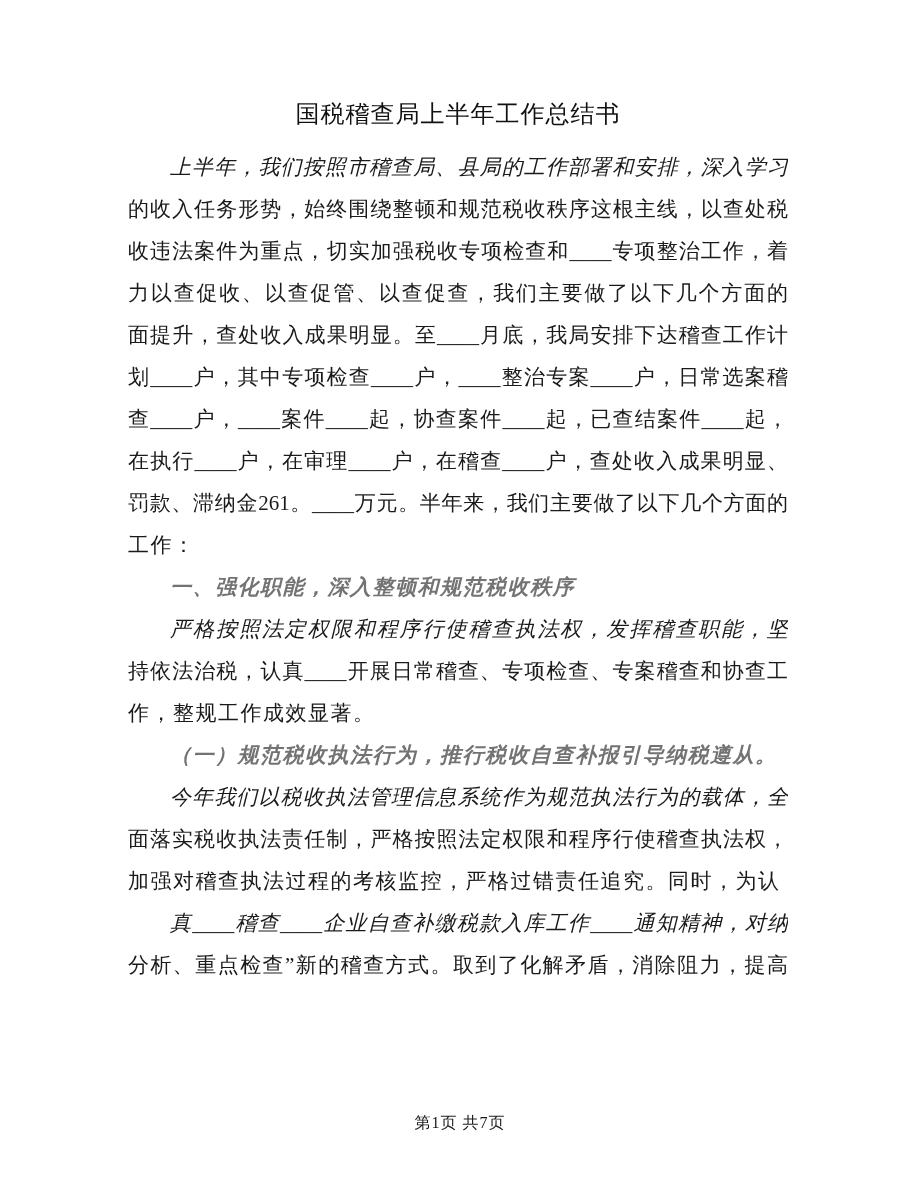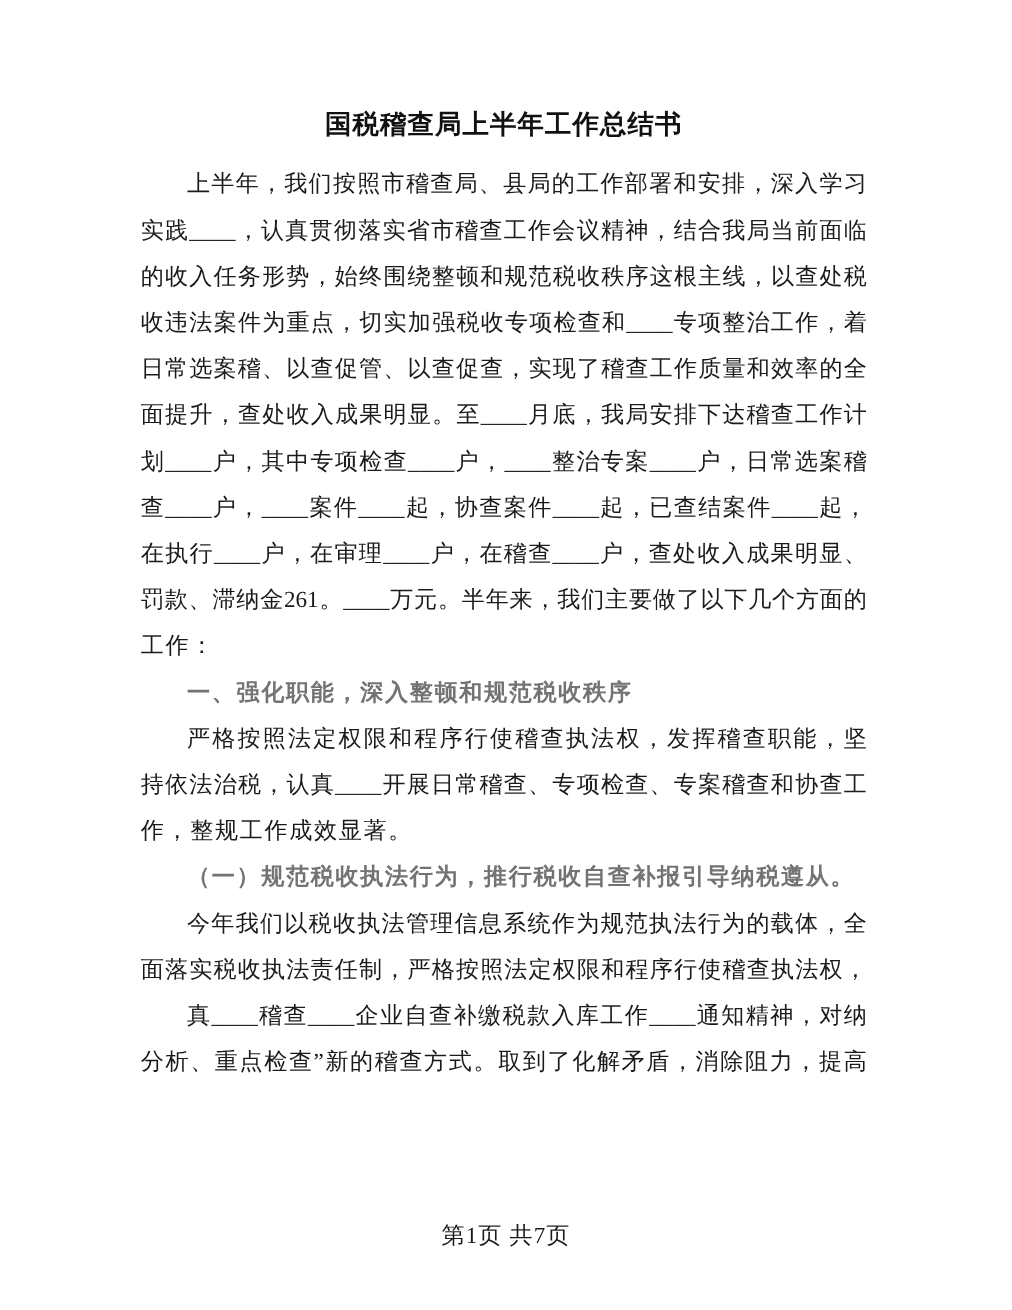--- a/index.html
+++ b/index.html
@@ -17,21 +17,21 @@
     overflow: hidden;
   }
   .doc {
     position: absolute;
     left: 128px;
     top: 92px;
     width: 660px;
   }
   .title {
     font-size: 24px;
-    font-weight: bold;
+    font-weight: normal;
     line-height: 44px;
     height: 44px;
     text-align: center;
     letter-spacing: 1px;
     margin-bottom: 10px;
     color: #111111;
   }
   .ln {
     font-size: 21px;
     line-height: 42px;
@@ -45,61 +45,62 @@
     white-space: nowrap;
   }
   .ln.last {
     text-align: left;
     text-align-last: left;
     -moz-text-align-last: left;
     letter-spacing: 1.5px;
   }
   .ln.ind {
     text-indent: 2em;
+    font-style: italic;
   }
   .ln.hd {
     font-weight: bold;
     color: #737373;
   }
   .footer {
     position: absolute;
     left: 0;
     right: 0;
     top: 1112px;
     height: 22px;
     text-align: center;
-    font-size: 21px;
+    font-size: 16px;
     line-height: 22px;
     color: #1a1a1a;
     letter-spacing: 1px;
   }
 </style>
 </head>
 <body>
 
 <div class="page">
   <div class="doc">
     <div class="title">国税稽查局上半年工作总结书</div>
 
     <div class="ln ind">上半年，我们按照市稽查局、县局的工作部署和安排，深入学习</div>
-    <div class="ln">实践____，认真贯彻落实省市稽查工作会议精神，结合我局当前面临</div>
     <div class="ln">的收入任务形势，始终围绕整顿和规范税收秩序这根主线，以查处税</div>
     <div class="ln">收违法案件为重点，切实加强税收专项检查和____专项整治工作，着</div>
-    <div class="ln">日常选案稽、以查促管、以查促查，实现了稽查工作质量和效率的全</div>
+    <div class="ln">力以查促收、以查促管、以查促查，我们主要做了以下几个方面的</div>
     <div class="ln">面提升，查处收入成果明显。至____月底，我局安排下达稽查工作计</div>
     <div class="ln">划____户，其中专项检查____户，____整治专案____户，日常选案稽</div>
     <div class="ln">查____户，____案件____起，协查案件____起，已查结案件____起，</div>
     <div class="ln">在执行____户，在审理____户，在稽查____户，查处收入成果明显、</div>
     <div class="ln">罚款、滞纳金261。____万元。半年来，我们主要做了以下几个方面的</div>
     <div class="ln last">工作：</div>
     <div class="ln hd ind last">一、强化职能，深入整顿和规范税收秩序</div>
     <div class="ln ind">严格按照法定权限和程序行使稽查执法权，发挥稽查职能，坚</div>
     <div class="ln">持依法治税，认真____开展日常稽查、专项检查、专案稽查和协查工</div>
     <div class="ln last">作，整规工作成效显著。</div>
     <div class="ln hd ind last">（一）规范税收执法行为，推行税收自查补报引导纳税遵从。</div>
     <div class="ln ind">今年我们以税收执法管理信息系统作为规范执法行为的载体，全</div>
     <div class="ln">面落实税收执法责任制，严格按照法定权限和程序行使稽查执法权，</div>
+    <div class="ln last">加强对稽查执法过程的考核监控，严格过错责任追究。同时，为认</div>
     <div class="ln ind">真____稽查____企业自查补缴税款入库工作____通知精神，对纳</div>
     <div class="ln">分析、重点检查”新的稽查方式。取到了化解矛盾，消除阻力，提高</div>
   </div>
 
   <div class="footer">第1页 共7页</div>
 </div>
 
 </body></html>

